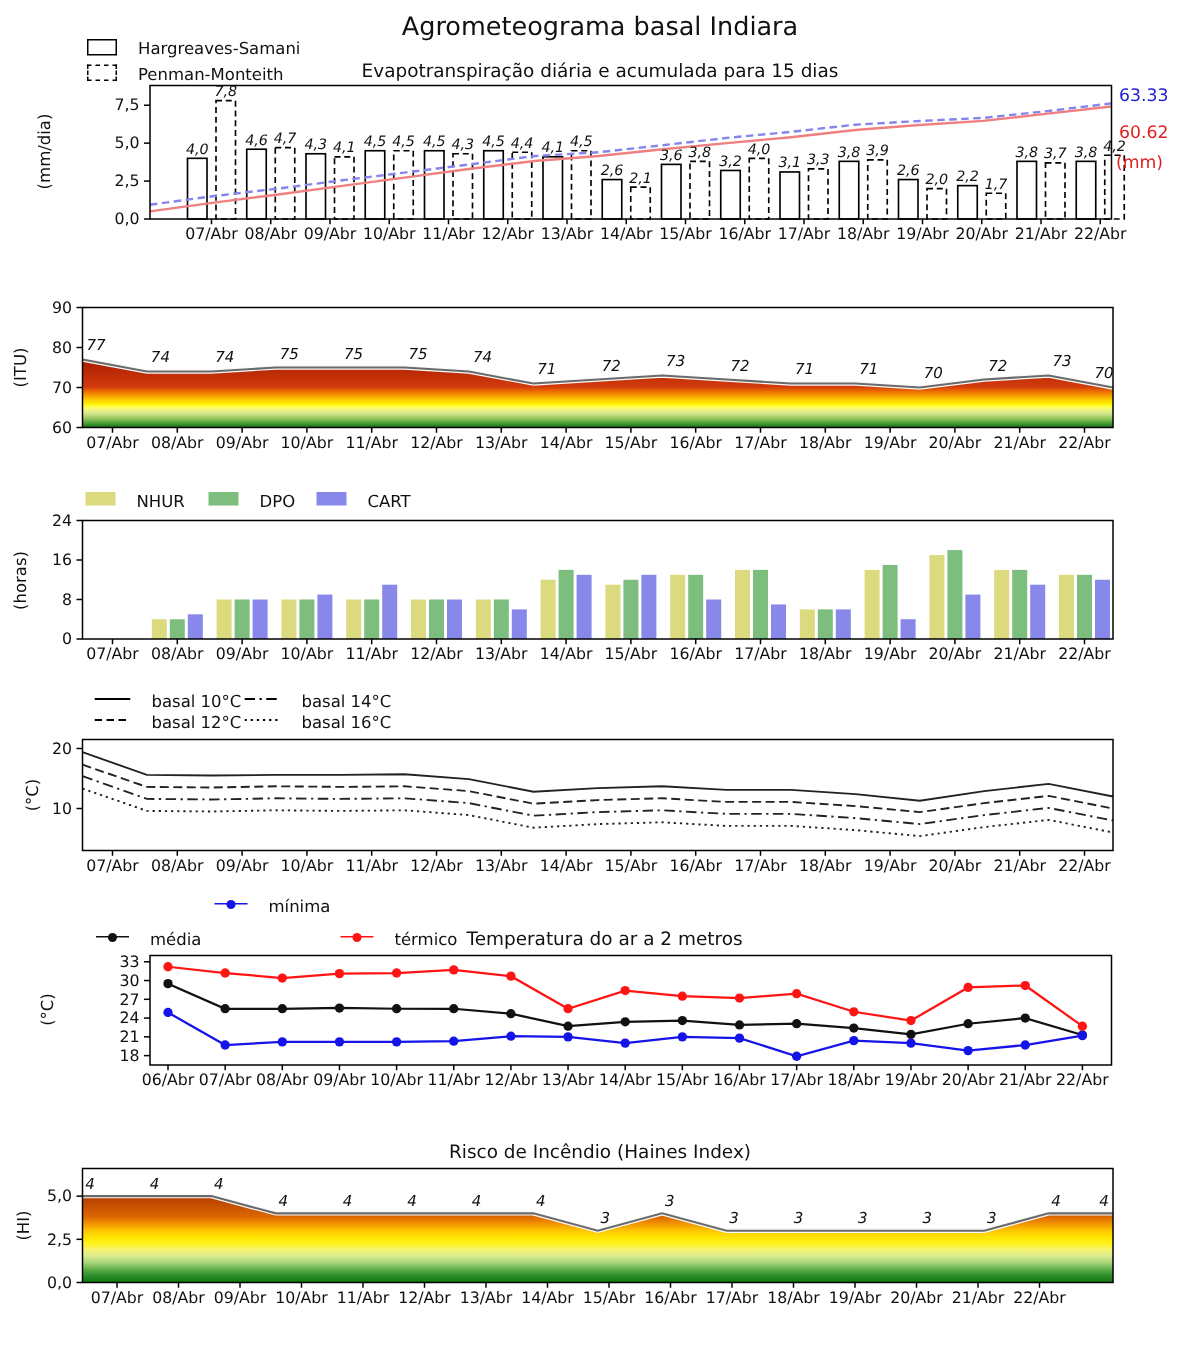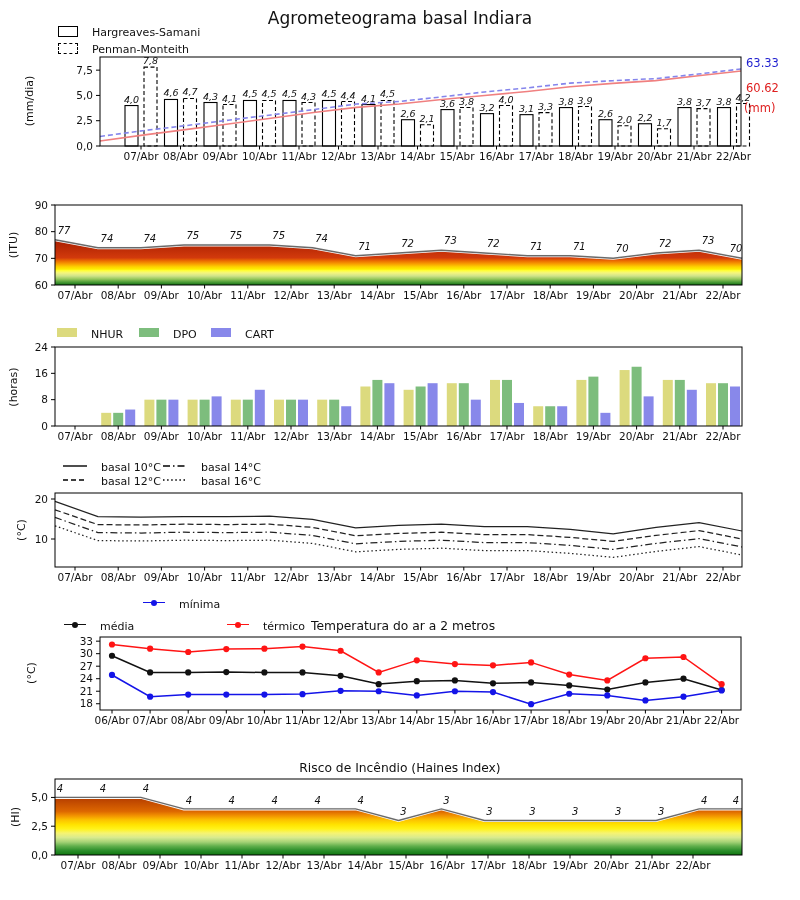--- a/index.html
+++ b/index.html
@@ -522,20 +522,21 @@
         <circle cx="569.2" cy="674.5428571428572" r="3.1" fill="#ff1414"></circle>
         <circle cx="607.3" cy="680.3828571428571" r="3.1" fill="#ff1414"></circle>
         <circle cx="645.4" cy="658.2742857142857" r="3.1" fill="#ff1414"></circle>
         <circle cx="683.5" cy="657.0228571428571" r="3.1" fill="#ff1414"></circle>
         <circle cx="721.6" cy="684.1371428571429" r="3.1" fill="#ff1414"></circle>
       </g>
     </svg>
 
   <div class="abs title-main">Agrometeograma basal Indiara</div>
 
+  <div class="abs sub-title centered" style="top:40px">Evapotranspiração diária e acumulada para 15 dias</div>
   <div class="abs" style="left:58px;top:26px">
     <div class="lg-row">
       <span class="rect-swatch"></span>
       <span>Hargreaves-Samani</span>
     </div>
     <div class="lg-row" style="margin-top:2px">
       <span class="rect-swatch dashed"></span>
       <span>Penman-Monteith</span>
     </div>
   </div>

